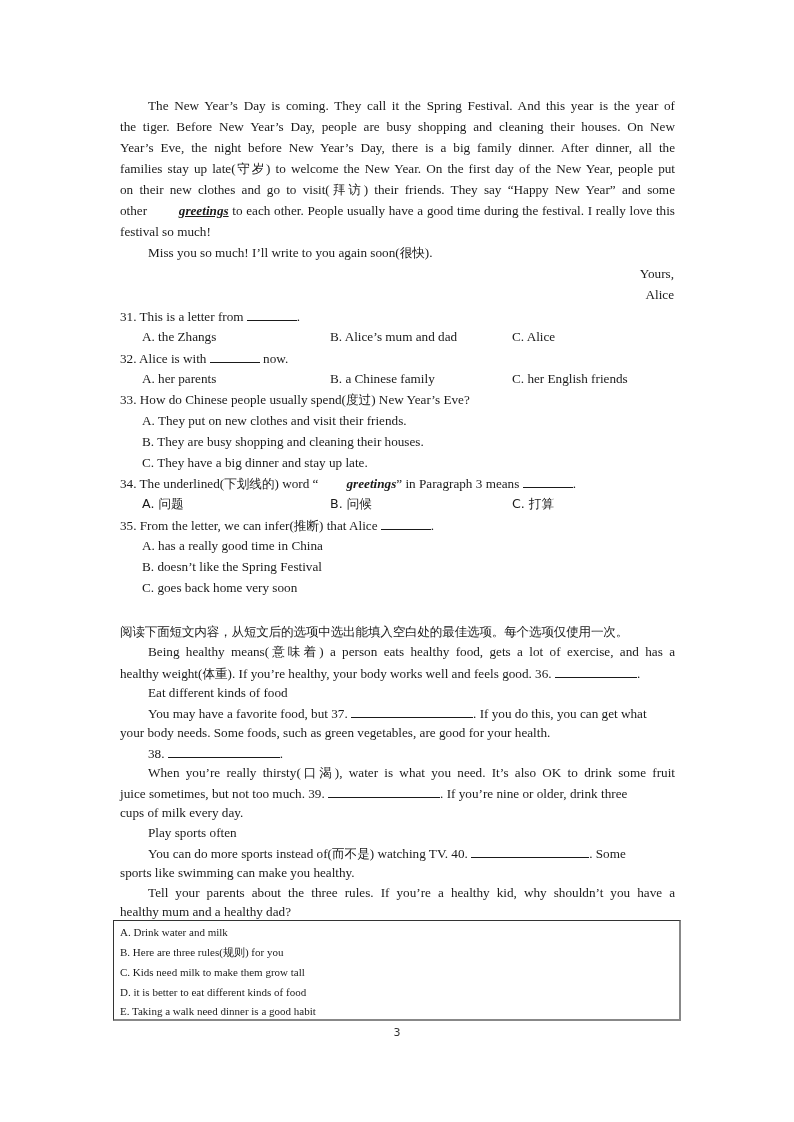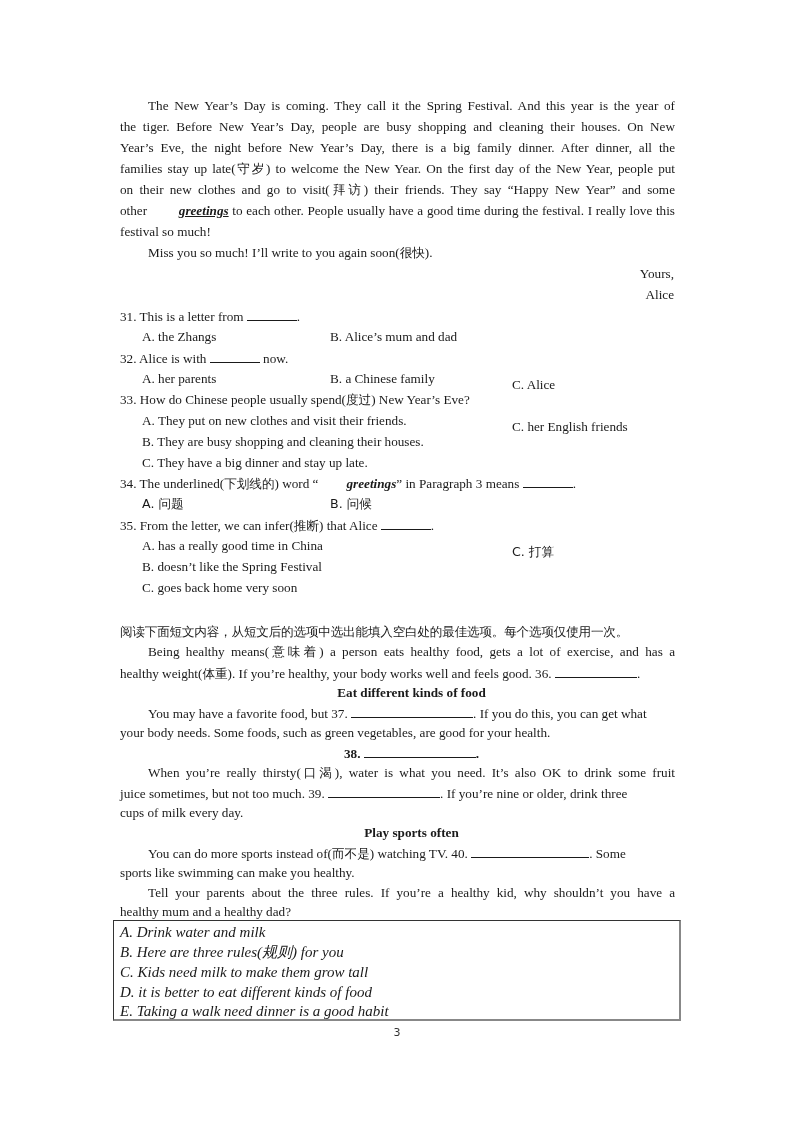--- a/index.html
+++ b/index.html
@@ -11,36 +11,36 @@
     .page { position: absolute; left: 0; top: 0; width: 794px; height: 1122px; }
     .line {
       position: absolute; left: 120px; width: 555px;
       font-size: 13.2px; line-height: 20.8px; white-space: nowrap;
     }
     .just { text-align: justify; text-align-last: justify; }
     .indent { left: 148px; width: 527px; }
     .opt { left: 142px; }
     .right { text-align: right; width: 554px; }
     .cn { font-family: "DejaVu Sans", sans-serif; font-size: 12.6px; }
-    .bold { font-weight: bold; text-align: center; }
+    .bold { font-weight: normal; }
     .bi { font-weight: bold; font-style: italic; margin-left: 28px; }
     .u { text-decoration: underline; }
     .blank { display: inline-block; border-bottom: 1px solid #1a1a1a; height: 14px; vertical-align: baseline; }
     .col { position: absolute; top: 0; }
     .col-a { left: 0; }
     .col-b { left: 188px; }
-    .col-c { left: 370px; margin-top: 48px; }
+    .col-c { left: 370px; }
     .hdr { font-family: "DejaVu Sans", sans-serif; font-size: 12.6px; }
     .box {
       position: absolute; left: 113px; top: 920px; width: 568px; height: 101px;
       border: 1px solid #333; border-right: 2px solid #888; border-bottom: 2px solid #888;
       box-sizing: border-box;
     }
     .box .item {
-      position: absolute; left: 6px; font-size: 15px; line-height: 20px; white-space: nowrap; font-style: italic;
+      position: absolute; left: 6px; font-size: 11px; line-height: 20px; white-space: nowrap;
     }
     .pagenum {
       position: absolute; left: 0; width: 794px; top: 1026px; text-align: center;
       font-family: "DejaVu Sans", sans-serif; font-size: 11px; color: #333;
     }
   </style>
 </head>
 <body>
 
 <div class="page">

